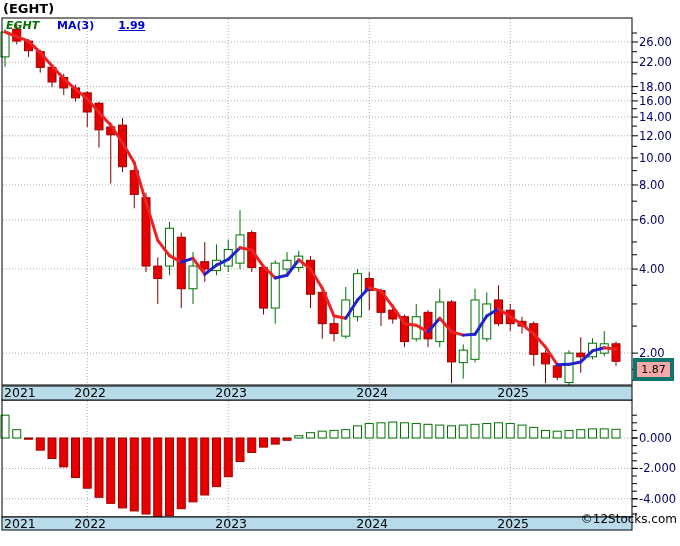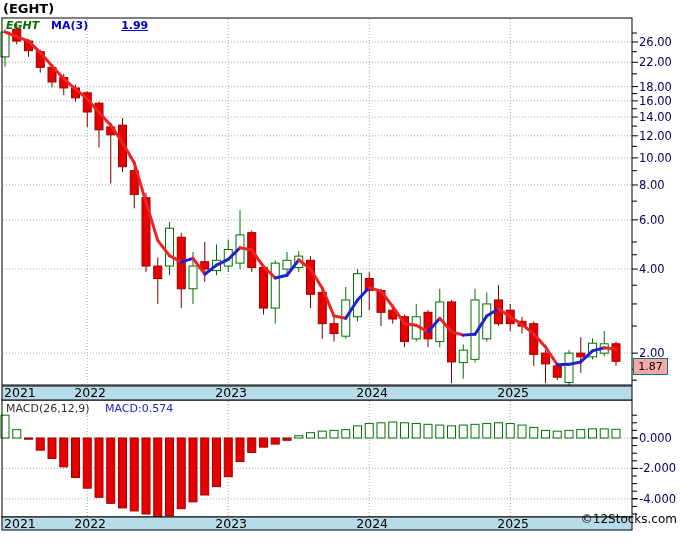--- a/index.html
+++ b/index.html
@@ -1,24 +1,24 @@
 <!DOCTYPE html>
 <html><head>
 <meta charset="utf-8">
 <style>
   html,body{margin:0;padding:0;background:#fff;}
   .screen{position:relative;width:680px;height:546px;background:#fff;overflow:hidden;
           font-family:"DejaVu Sans","Liberation Sans",sans-serif;}
   .page-title{position:absolute;left:3px;top:1px;font-size:13px;font-weight:bold;color:#000;}
   .legend{position:absolute;left:6px;top:19px;font-size:11px;font-weight:600;white-space:nowrap;}
   .legend .sym{color:#007200;font-style:italic;}
-  .legend .ma{color:#0000D0;margin-left:8px;}
-  .legend .maval{color:#0000D0;margin-left:29px;text-decoration:underline;}
+  .legend .ma{color:#0000D0;margin-left:14px;}
+  .legend .maval{color:#0000D0;margin-left:20px;text-decoration:underline;}
   .price-badge{position:absolute;left:633px;top:358px;width:33px;height:15px;
-               background:#F5A9A9;border:1px solid #0f766e;color:#000;
+               background:#F5A9A9;border:4px solid #0f766e;color:#000;
                font-size:11px;line-height:15px;text-align:center;}
   .macd-header{position:absolute;left:6px;top:402px;font-size:11px;white-space:nowrap;}
   .macd-header .lbl{color:#303030;}
   .macd-header .val{color:#2020C8;margin-left:12px;}
   .watermark{position:absolute;right:3px;top:512px;font-size:12px;color:#000;}
   svg{position:absolute;left:0;top:0;}
   svg text{font-family:"DejaVu Sans","Liberation Sans",sans-serif;}
 </style>
 </head>
 <body>
@@ -343,19 +343,15 @@
   <div class="page-title">(EGHT)</div>
 
   <div class="legend">
     <span class="sym">EGHT</span>
     <span class="ma">MA(3)</span>
     <span class="maval">1.99</span>
   </div>
 
   <div class="price-badge">1.87</div>
 
-  <div class="macd-header">
-    <span class="lbl">MACD(26,12,9)</span>
-    <span class="val">MACD:0.574</span>
-  </div>
 
   <div class="watermark">©12Stocks.com</div>
 </div>
 
 </body></html>

